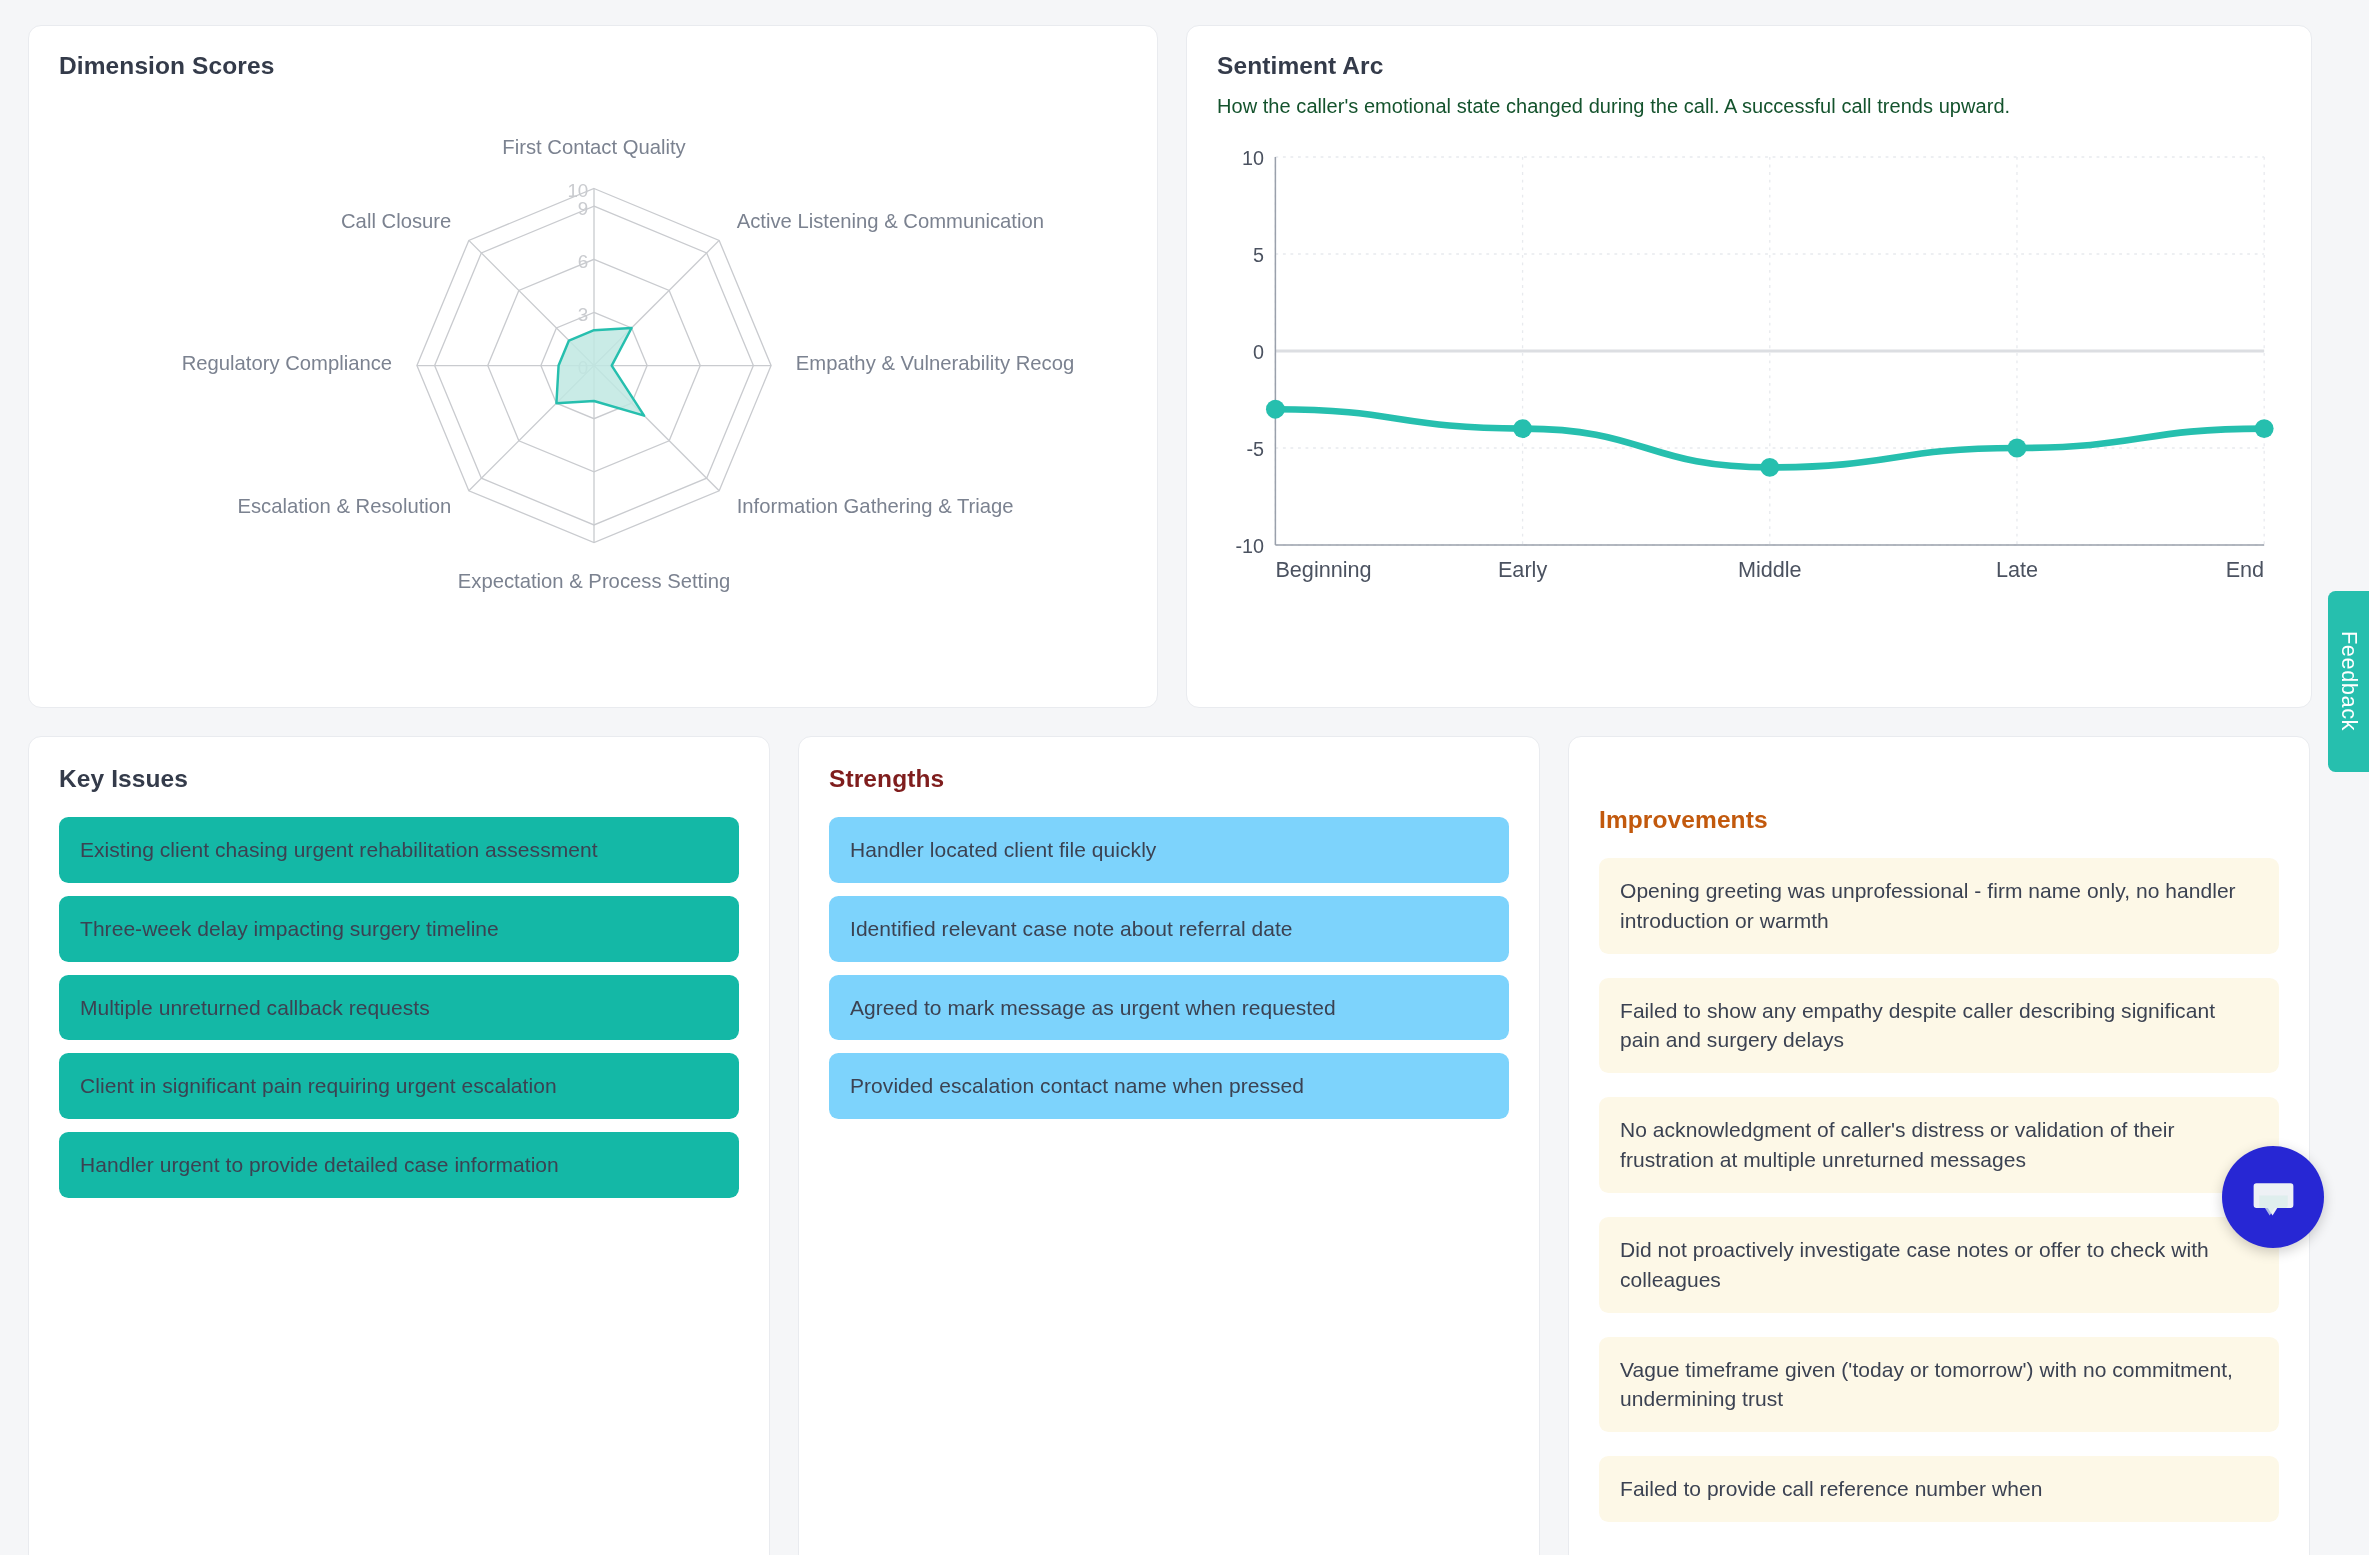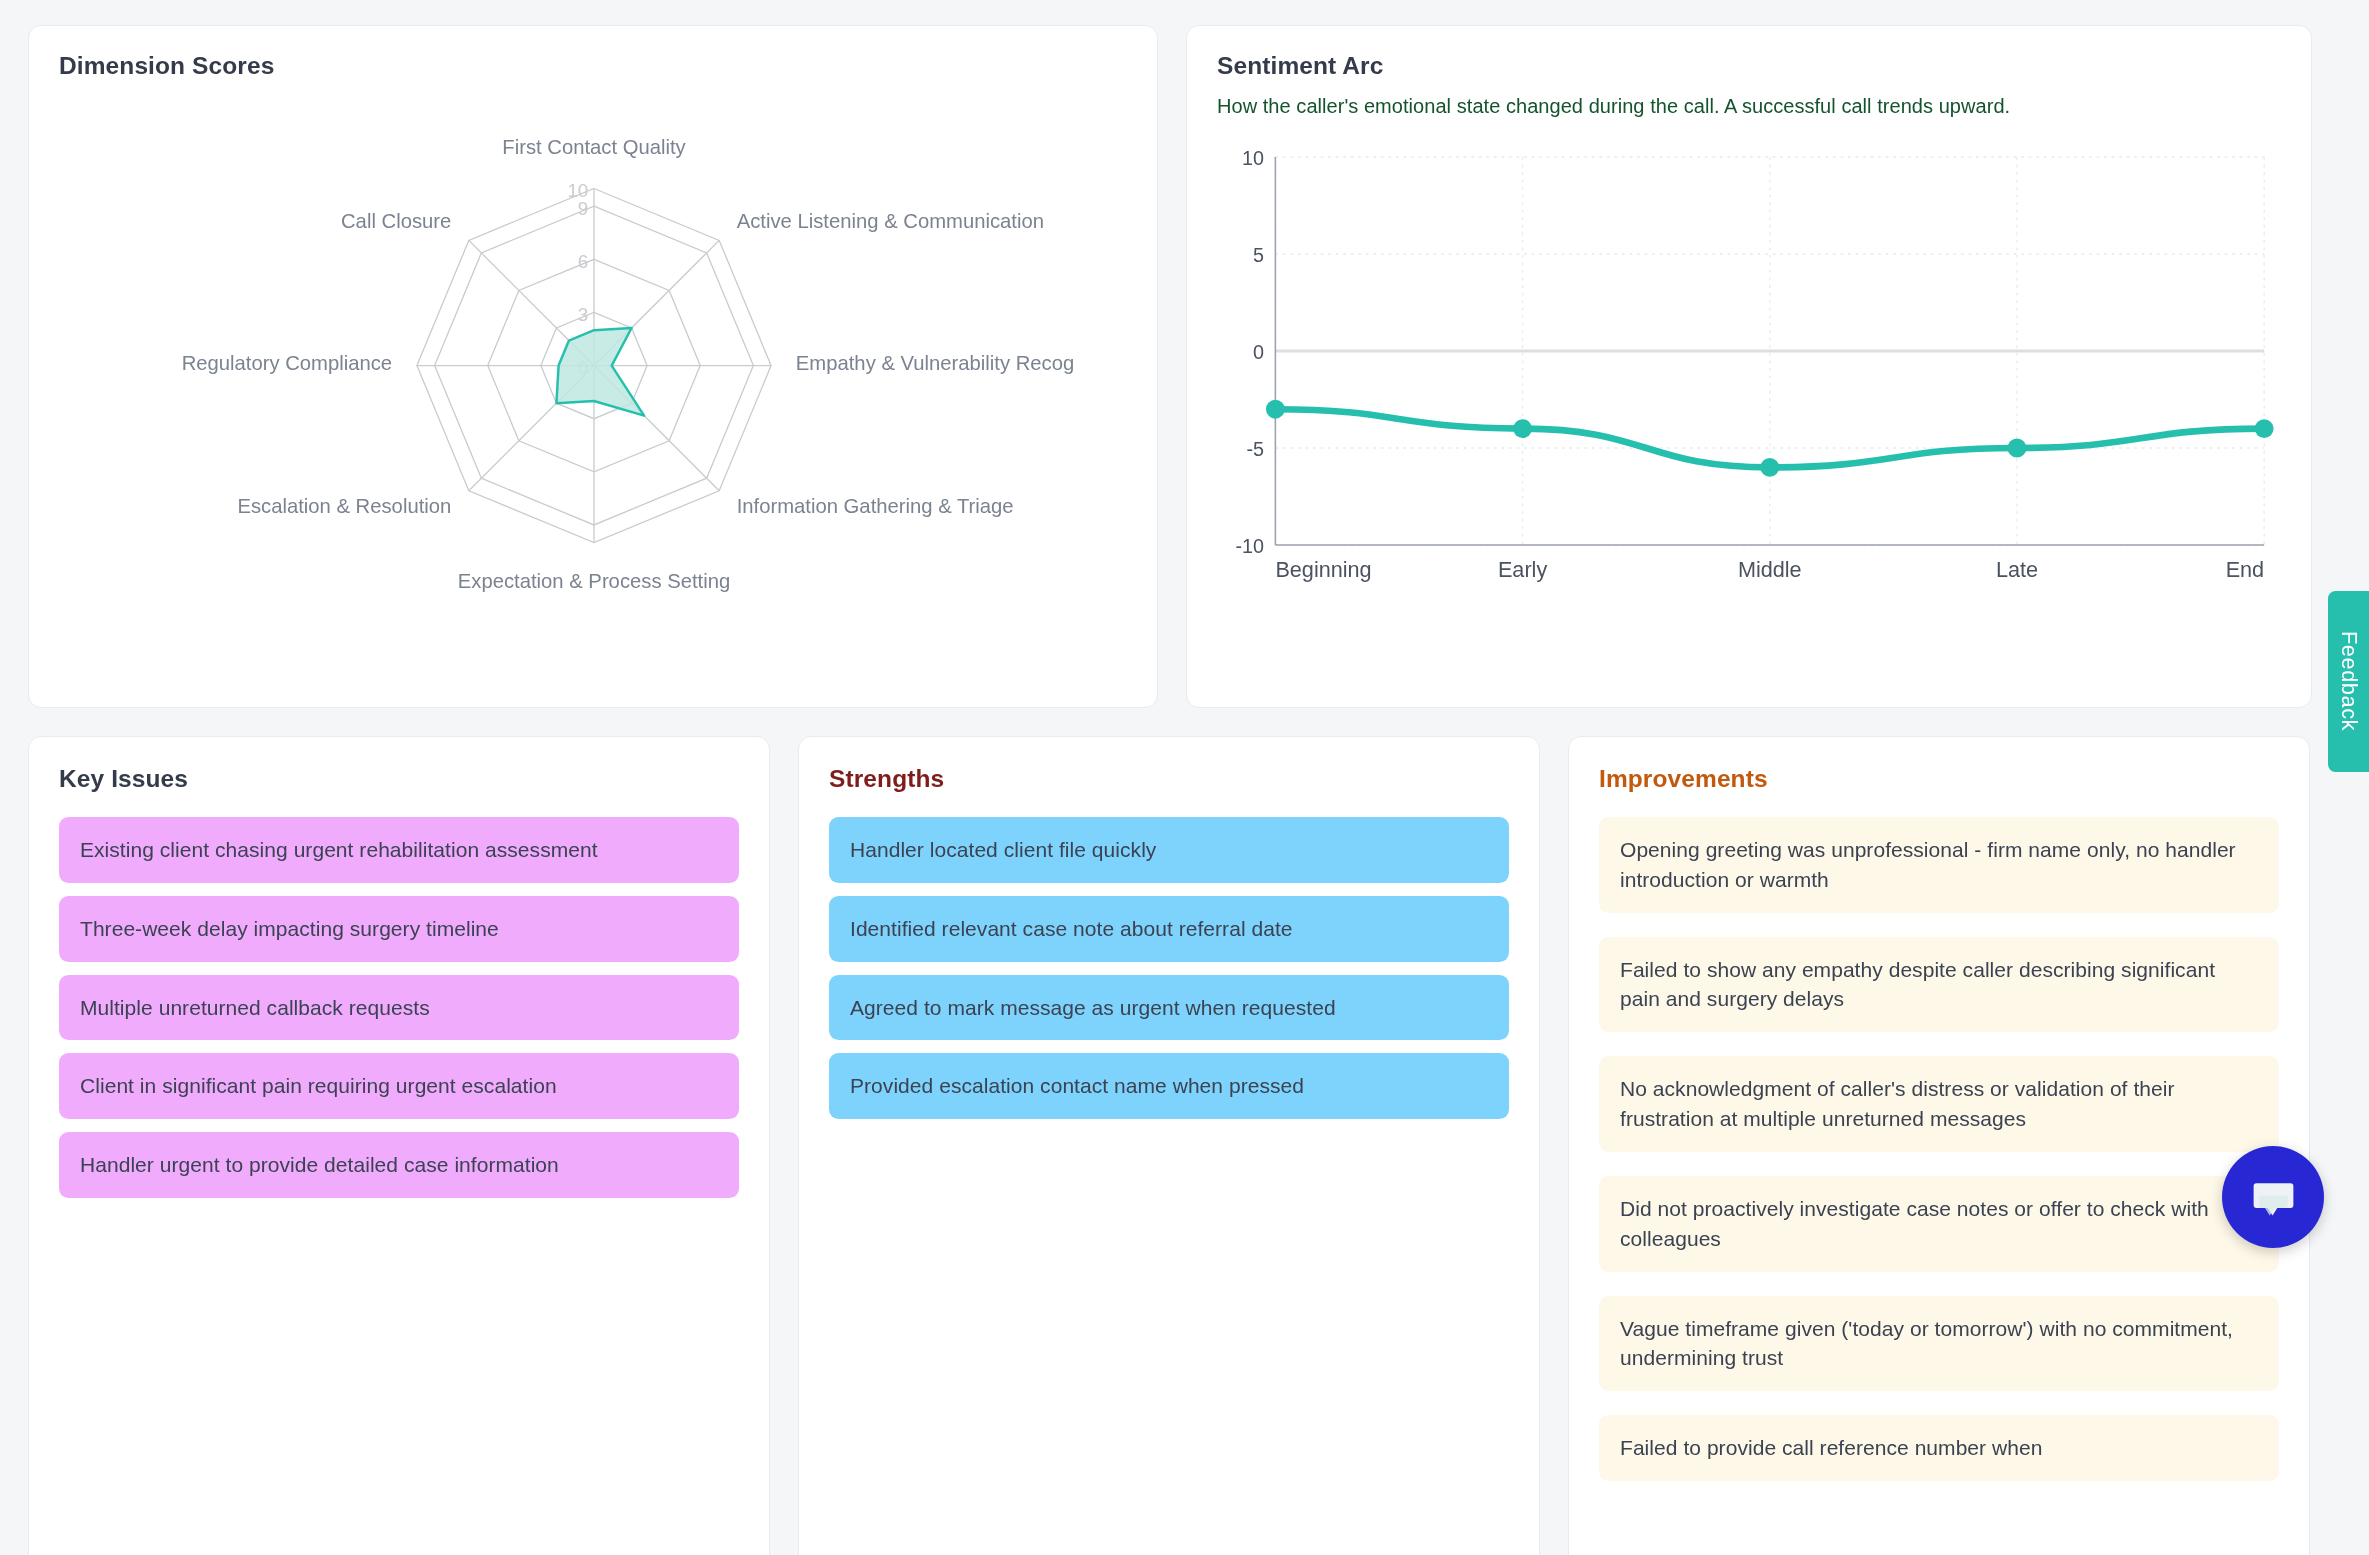--- a/index.html
+++ b/index.html
@@ -43,21 +43,21 @@
   .list-card .card-title { margin-bottom: 24.5px; }
   .chip {
     border-radius: 9.4px;
     padding: 18px 21px;
     margin-bottom: 13px;
     font-size: 21px;
     line-height: 1.42;
     color: #3b4252;
     letter-spacing: 0.05px;
   }
-  .chip.neutral { background: #f0abfc; }
+  .chip.neutral { background: #14b8a6; }
   .chip.good    { background: #7dd3fc; }
   .chip.warn    { background: #fdf8e7; margin-top: 24px; }
 
   #strengths-title { color: #19803a; }
   #improvements-title { color: #c2590d; }
 
   
   #feedback-tab {
     position: absolute;
     right: 0; top: 591px;
@@ -186,21 +186,21 @@
       <h2 class="card-title" id="strengths-title" style="color: #7f1d1d;">Strengths</h2>
       <div id="strengths-list">
           <div class="chip good">Handler located client file quickly</div>
           <div class="chip good">Identified relevant case note about referral date</div>
           <div class="chip good">Agreed to mark message as urgent when requested</div>
           <div class="chip good">Provided escalation contact name when pressed</div>
         </div>
     </section>
 
     <section class="card list-card">
-      <h2 class="card-title" id="improvements-title" style="color: rgb(194, 89, 13);">Improvements</h2>
+      <h2 class="card-title" id="improvements-title" style="color: rgb(194, 89, 13); margin-top: 41px;">Improvements</h2>
       <div id="improvements-list">
           <div class="chip warn">Opening greeting was unprofessional - firm name only, no handler introduction or warmth</div>
           <div class="chip warn">Failed to show any empathy despite caller describing significant pain and surgery delays</div>
           <div class="chip warn">No acknowledgment of caller's distress or validation of their frustration at multiple unreturned messages</div>
           <div class="chip warn">Did not proactively investigate case notes or offer to check with colleagues</div>
           <div class="chip warn">Vague timeframe given ('today or tomorrow') with no commitment, undermining trust</div>
           <div class="chip warn">Failed to provide call reference number when</div>
         </div>
     </section>
 

